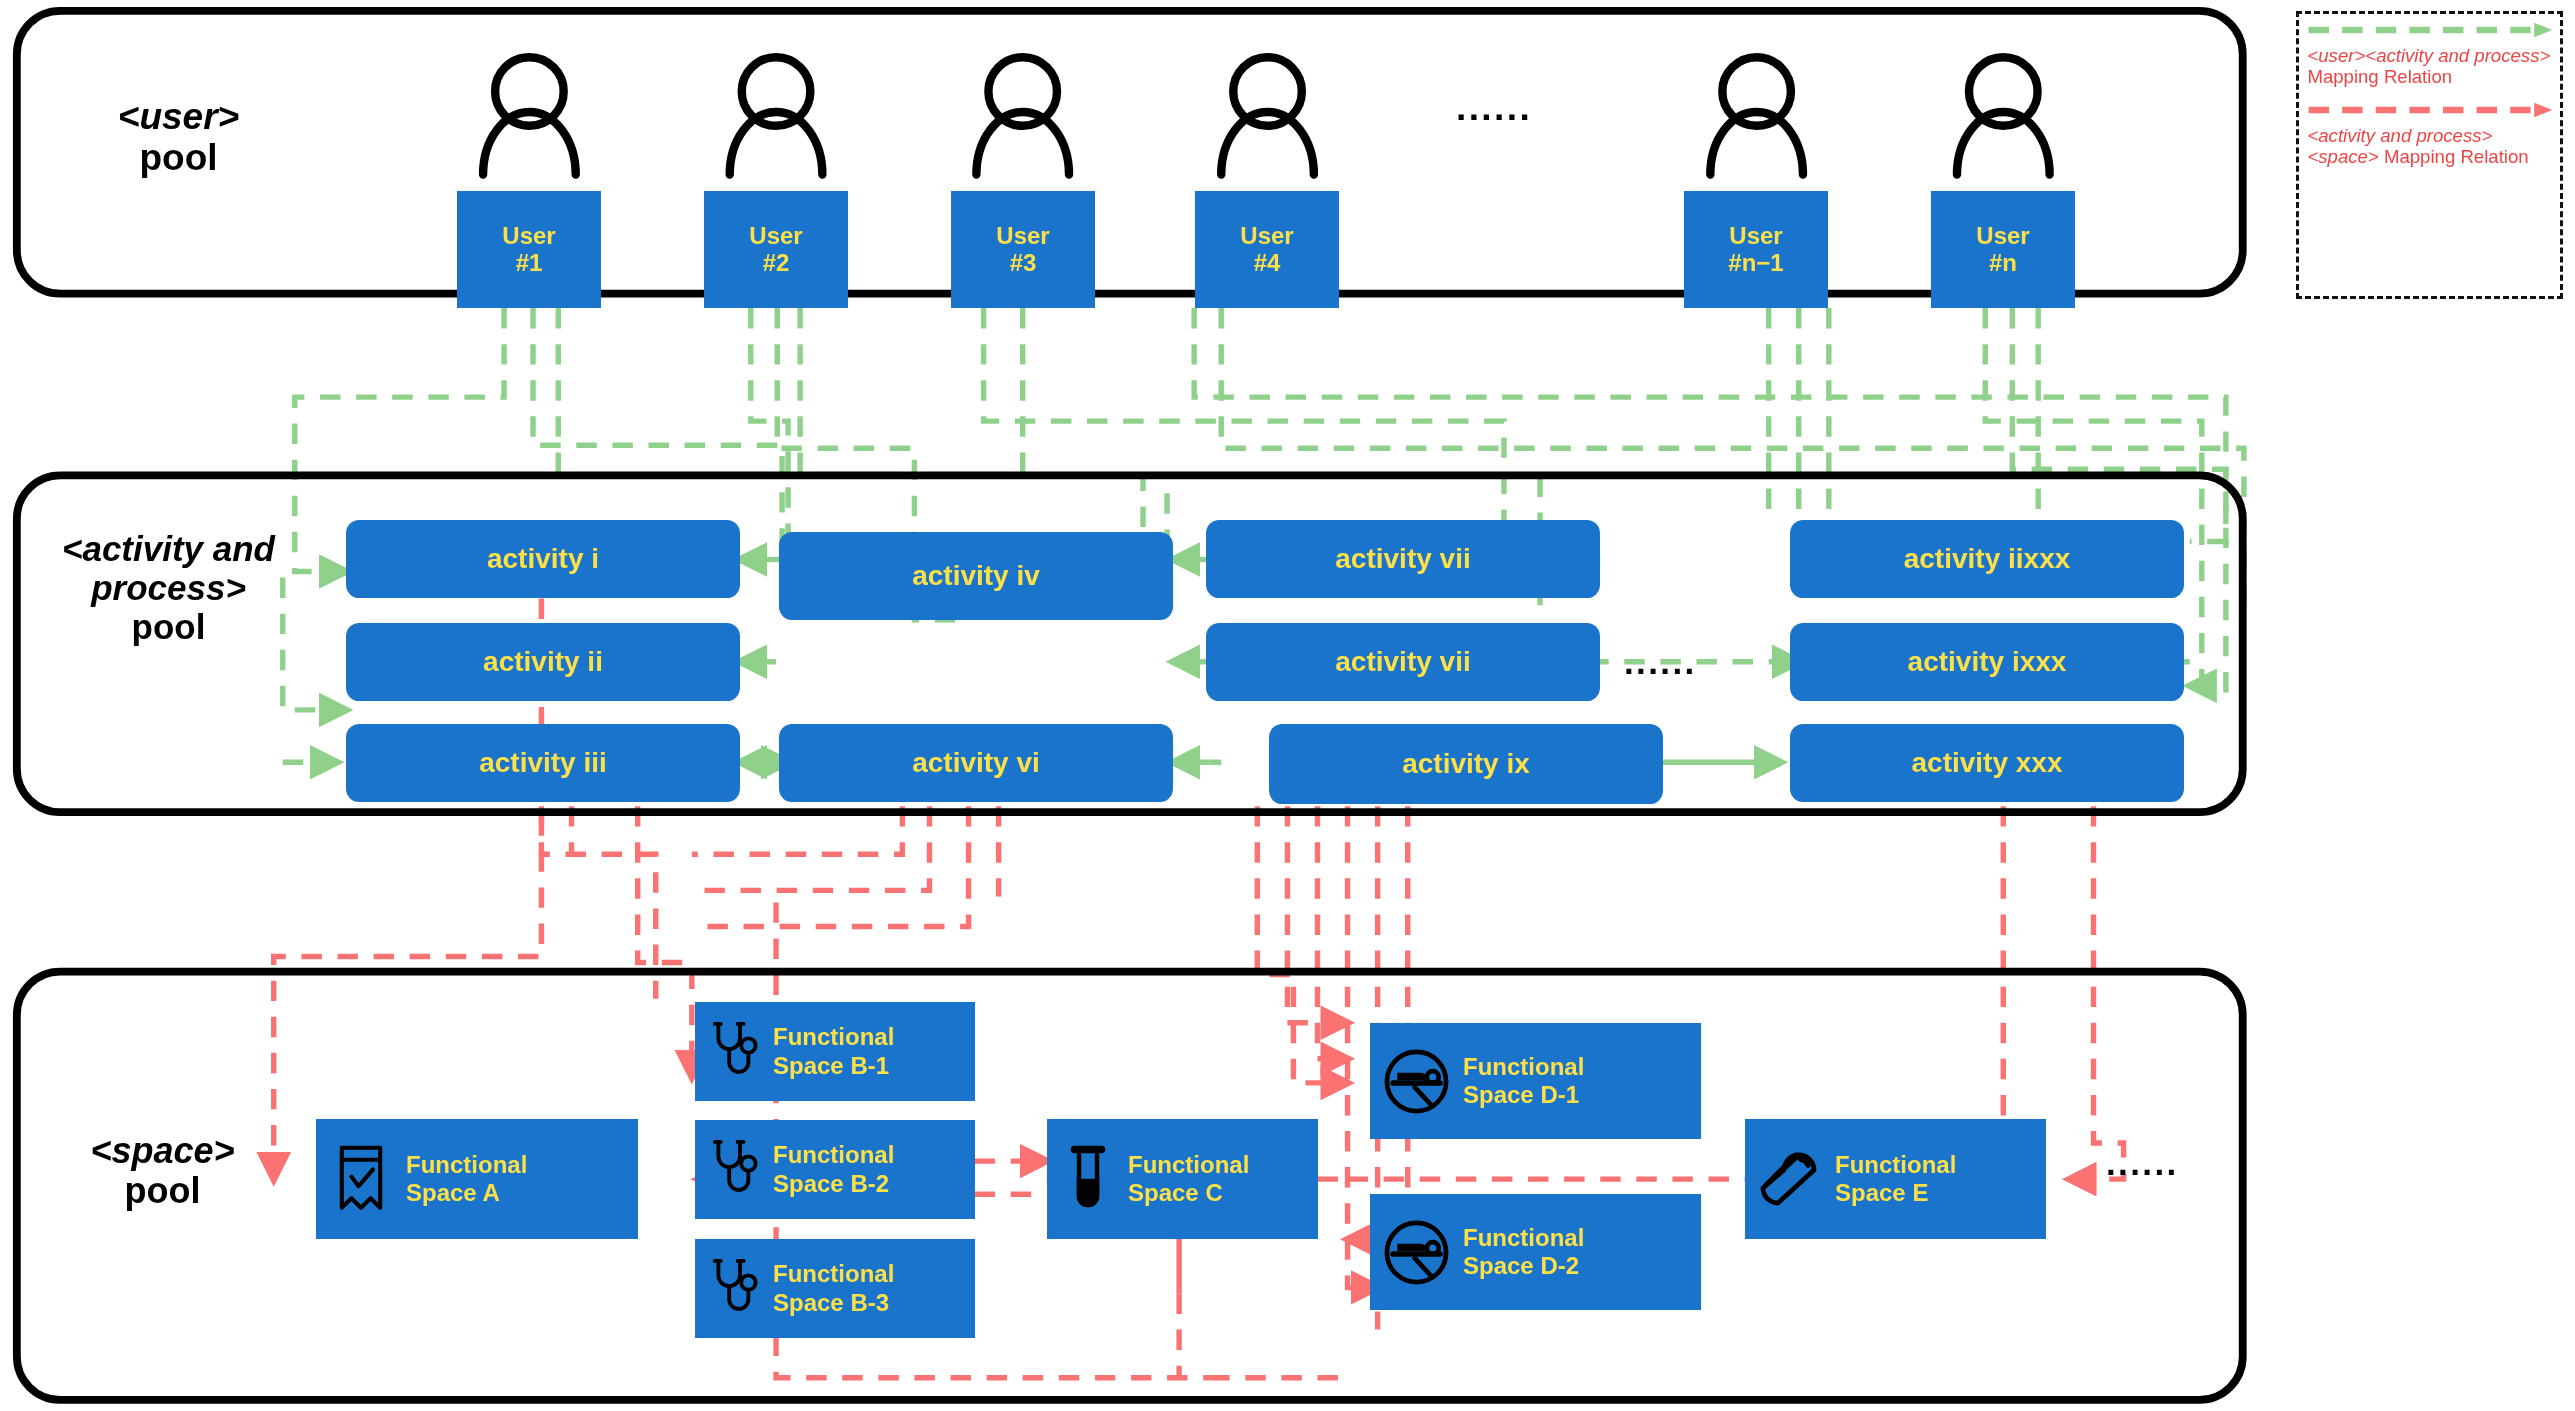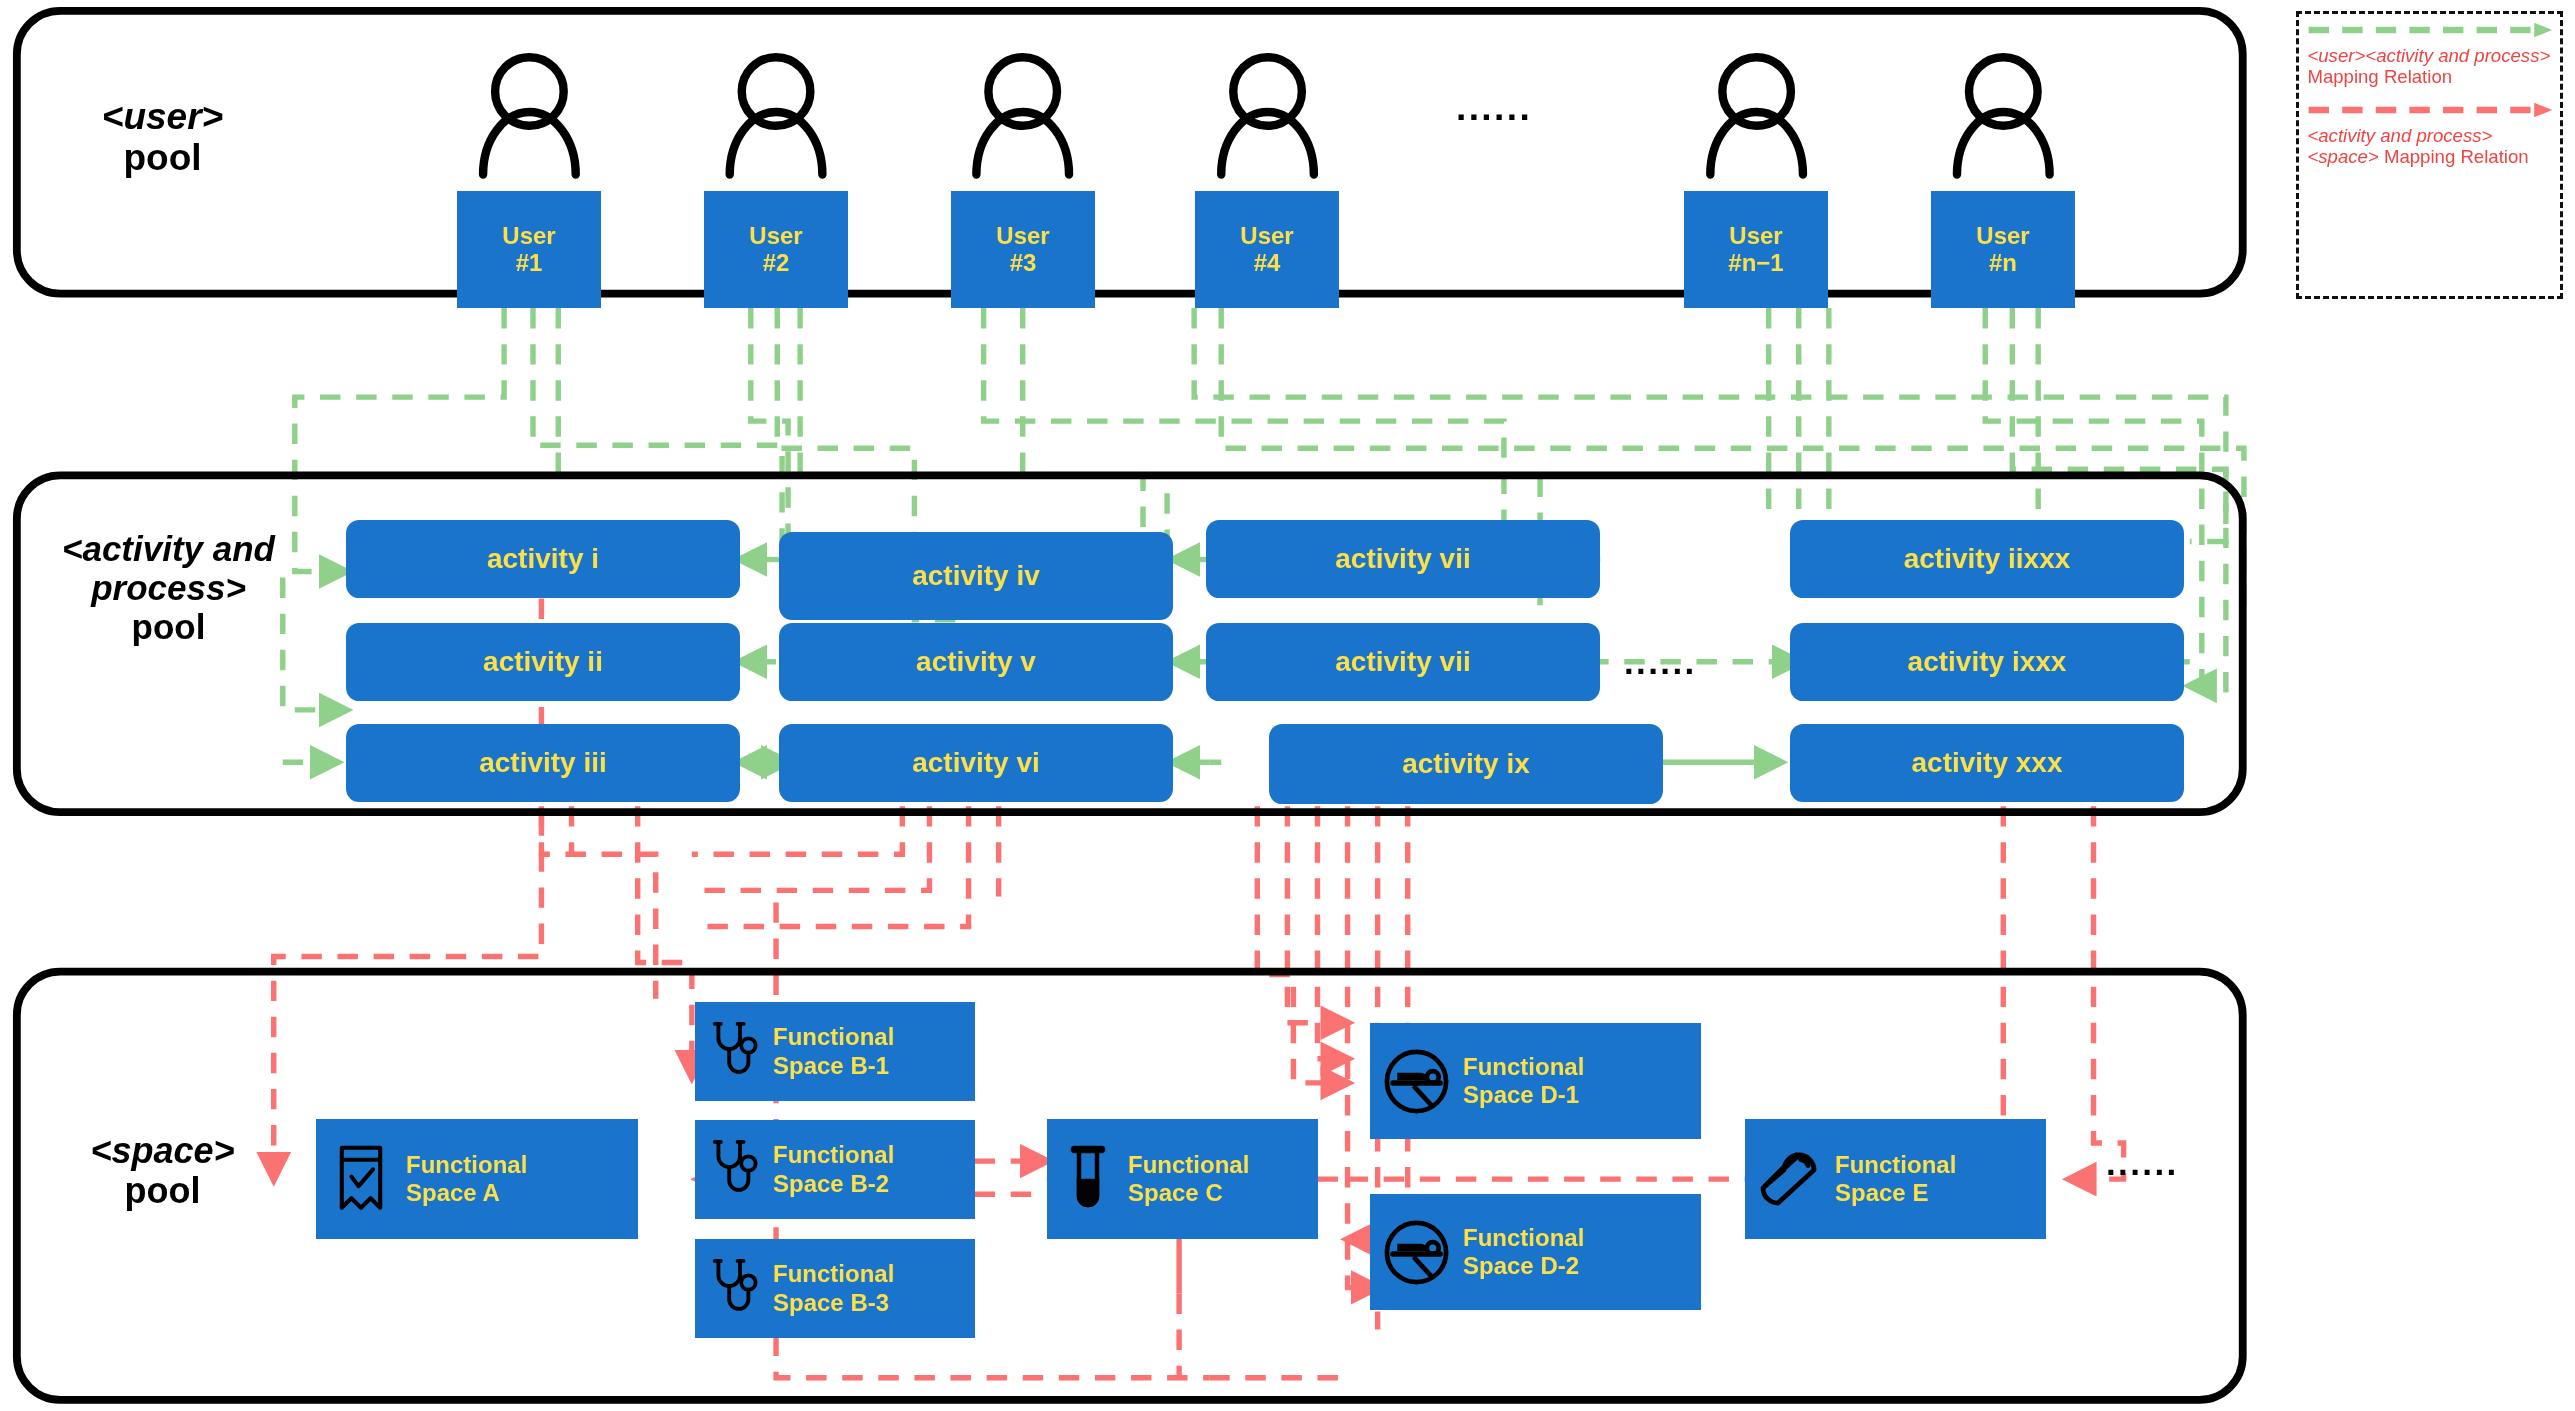--- a/index.html
+++ b/index.html
@@ -118,21 +118,21 @@
       <path d="M1960,2150 V1990" marker-end="url(#ra)"></path>
     </g>
   </svg>
 
   <svg class="layer" viewBox="0 0 4282 2347">
     <rect x="28" y="18" width="3700" height="470" rx="72" ry="72" fill="none" stroke="#000" stroke-width="13"></rect>
     <rect x="28" y="790" width="3700" height="560" rx="72" ry="72" fill="none" stroke="#000" stroke-width="13"></rect>
     <rect x="28" y="1615" width="3700" height="712" rx="72" ry="72" fill="none" stroke="#000" stroke-width="13"></rect>
   </svg>
 
-  <div class="pool-label" style="left:36px;top:96px;width:253px;font-size:37px;">
+  <div class="pool-label" style="left:52px;top:96px;width:253px;font-size:37px;">
     <span class="ital">&lt;user&gt;</span>
     <span class="plain">pool</span>
   </div>
 
   <svg class="layer" viewBox="0 0 4282 2347">
     <g fill="none" stroke="#000" stroke-width="14" stroke-linecap="round">
       <g>
           <circle cx="880" cy="152" r="57"></circle>
           <path d="M803,290 a77,104 0 0 1 154,0"></path>
         </g>
@@ -190,21 +190,20 @@
     <span class="ital">&lt;activity and process&gt;</span>
     <span class="plain">pool</span>
   </div>
 
   <div class="node act" style="left:346px;top:520px;width:394px;height:78px;">activity i</div>
   <div class="node act" style="left:779px;top:532px;width:394px;height:88px;">activity iv</div>
   <div class="node act" style="left:1206px;top:520px;width:394px;height:78px;">activity vii</div>
   <div class="node act" style="left:1790px;top:520px;width:394px;height:78px;">activity iixxx</div>
 
   <div class="node act" style="left:346px;top:623px;width:394px;height:78px;">activity ii</div>
-  <div class="node act" style="left:779px;top:623px;width:394px;height:78px;">activity v</div>
   <div class="node act" style="left:1206px;top:623px;width:394px;height:78px;">activity vii</div>
   <div class="node act" style="left:1790px;top:623px;width:394px;height:78px;">activity ixxx</div>
 
   <div class="node act" style="left:346px;top:724px;width:394px;height:78px;">activity iii</div>
   <div class="node act" style="left:779px;top:724px;width:394px;height:78px;">activity vi</div>
   <div class="node act" style="left:1269px;top:724px;width:394px;height:80px;">activity ix</div>
   <div class="node act" style="left:1790px;top:724px;width:394px;height:78px;">activity xxx</div>
 
   <div class="dots" style="left:1624px;top:642px;font-size:35px;">......</div>
 

